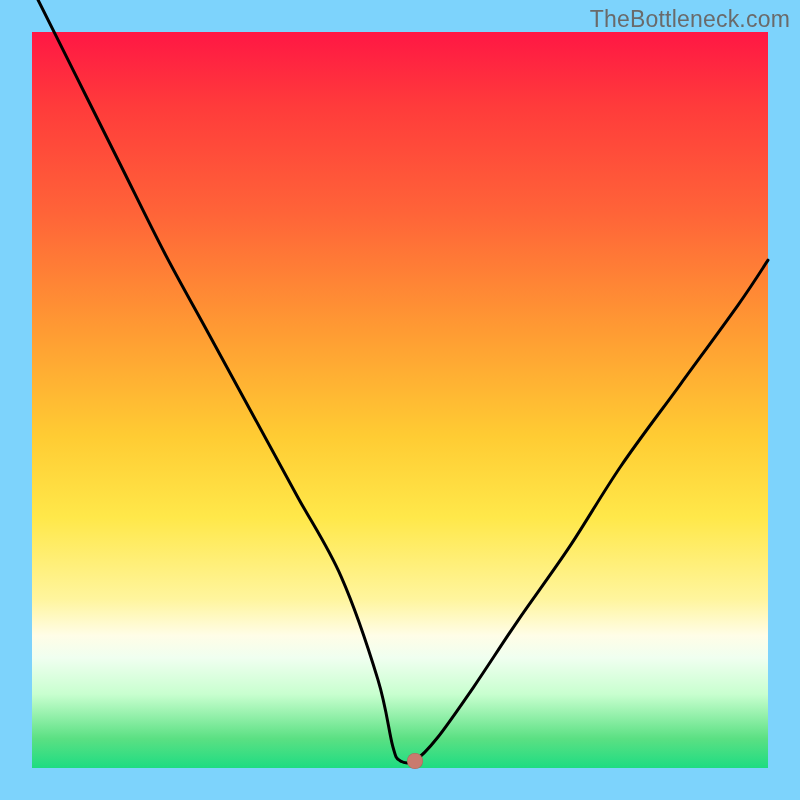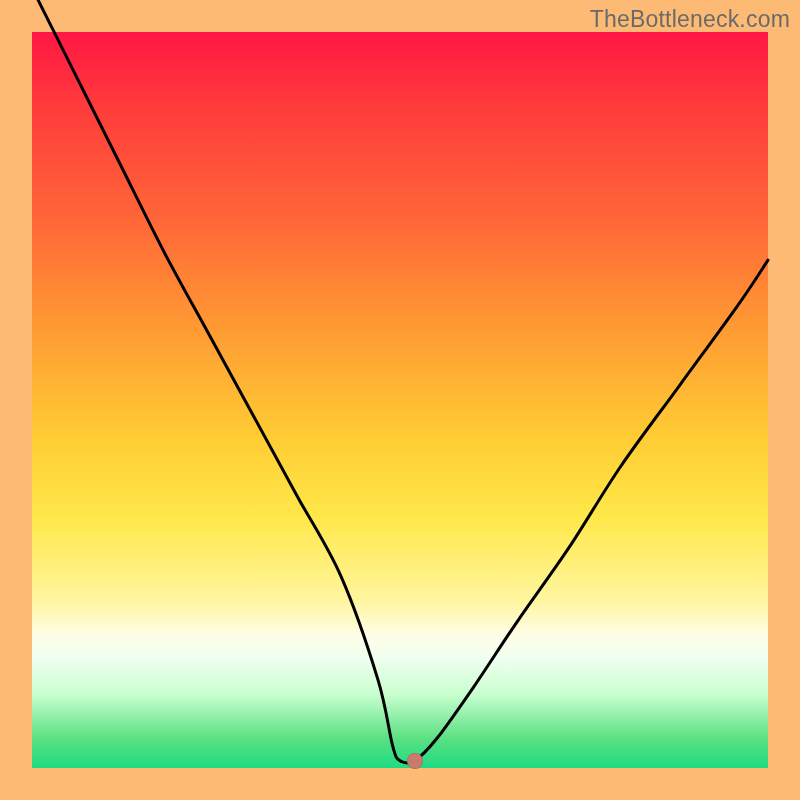--- a/index.html
+++ b/index.html
@@ -7,21 +7,21 @@
     padding: 0;
     width: 800px;
     height: 800px;
     background: #000;
     overflow: hidden;
     font-family: Arial, Helvetica, sans-serif;
   }
   .frame {
     position: absolute;
     inset: 0;
-    background: #fdba74;
+    background: #7dd3fc;
   }
   .plot {
     position: absolute;
     left: 32px;
     top: 32px;
     width: 736px;
     height: 736px;
     background: linear-gradient(
       to bottom,
       #ff1744 0%,

